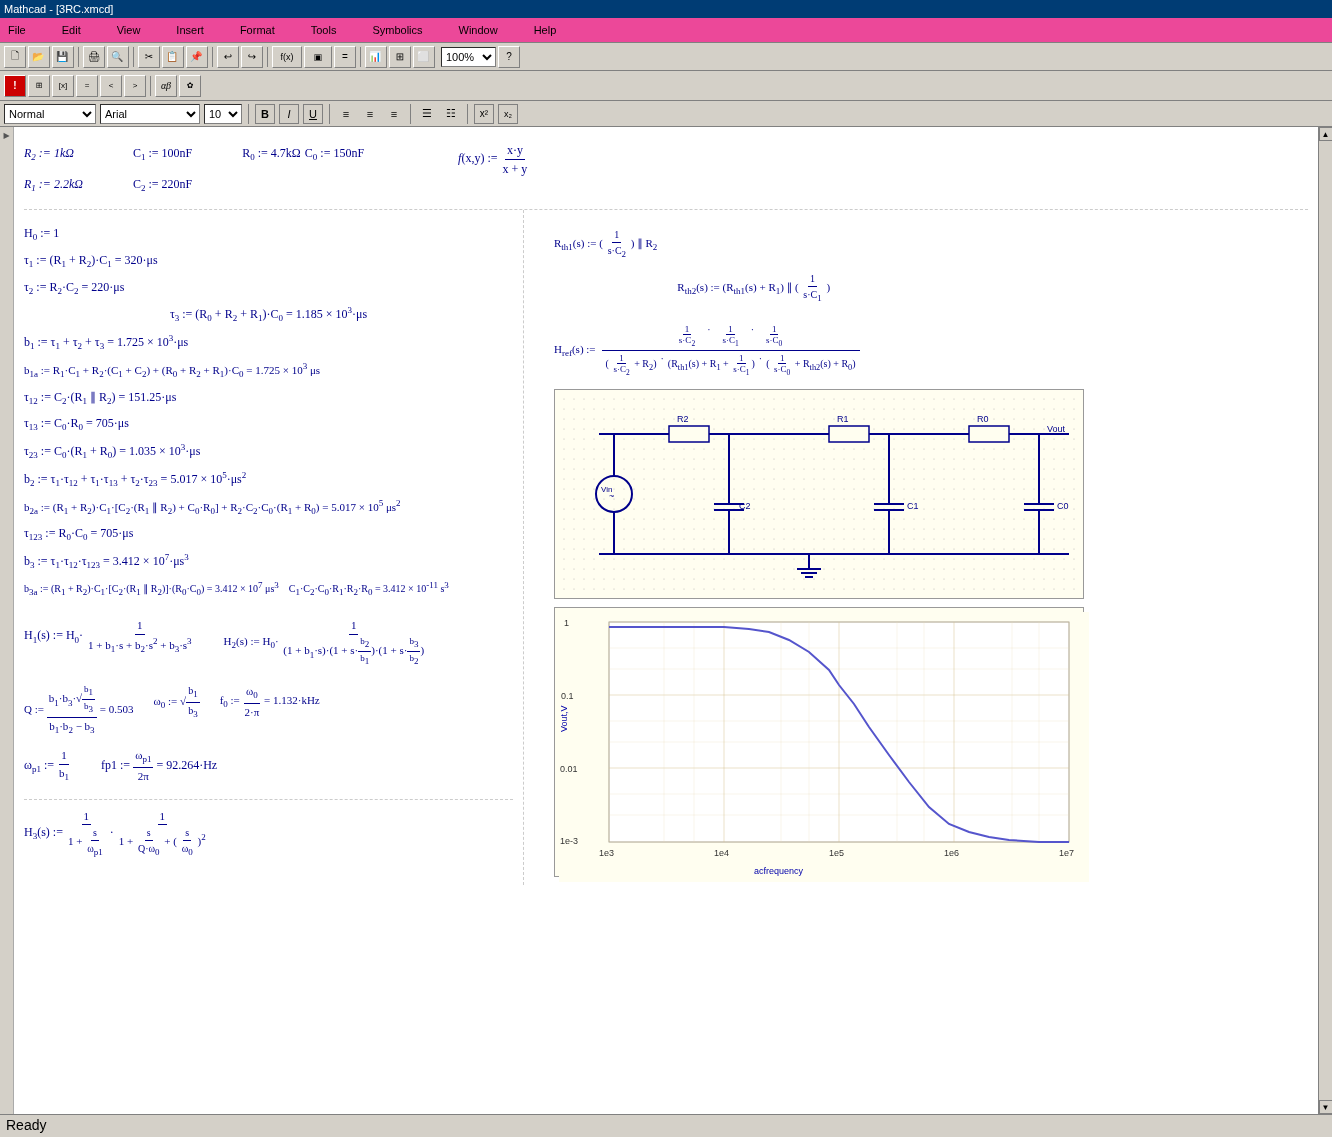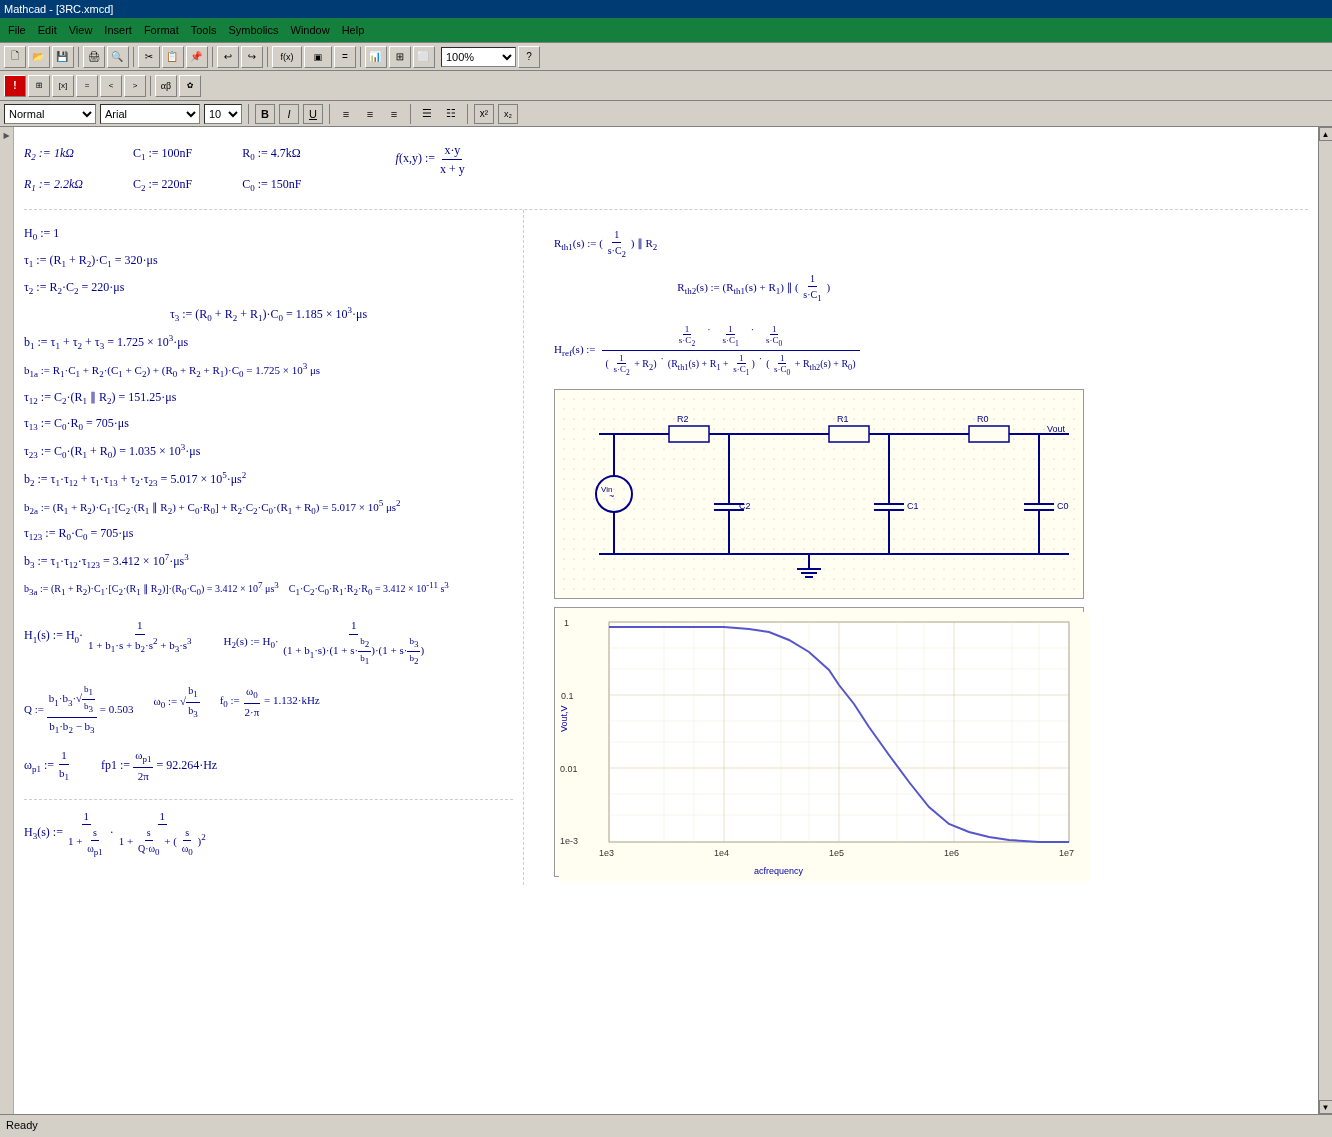--- a/index.html
+++ b/index.html
@@ -18,26 +18,27 @@
       color: white;
       font-size: 11px;
       padding: 2px 4px;
       display: flex;
       align-items: center;
       height: 18px;
     }
 
     
     #menu-bar {
-      background: #15803d;
+      background: #ec4899;
       border-bottom: 1px solid #808080;
       display: flex;
       align-items: center;
       height: 20px;
       padding: 12px 2px;
+      gap: 24px;
     }
     .menu-item {
       padding: 2px 6px;
       font-size: 11px;
       cursor: pointer;
     }
 
     
     #toolbar1, #toolbar2, #toolbar3 {
       background: #d4d0c8;
@@ -234,38 +235,38 @@
   <div class="tb-btn">↪</div>
   <div class="tb-separator"></div>
   <div class="tb-btn" style="font-size:9px;width:30px;">f(x)</div>
   <div class="tb-btn" style="width:28px;font-size:9px;">▣</div>
   <div class="tb-btn">=</div>
   <div class="tb-separator"></div>
   <div class="tb-btn">📊</div>
   <div class="tb-btn">⊞</div>
   <div class="tb-btn">⬜</div>
   <div style="margin-left:4px;">
-    <select class="format-select" style="width:75px;">
+    <select class="format-select" style="width:55px;">
       <option>100%</option>
       <option>75%</option>
       <option>150%</option>
     </select>
   </div>
   <div class="tb-btn">?</div>
 </div>
 
 <div id="toolbar2">
   <div class="tb-btn" style="background:#c00;color:white;font-weight:bold;">!</div>
   <div class="tb-btn" style="font-size:8px;">⊞</div>
   <div class="tb-btn" style="font-size:8px;">[x]</div>
   <div class="tb-btn" style="font-size:8px;">=</div>
   <div class="tb-btn" style="font-size:8px;">&lt;</div>
   <div class="tb-btn" style="font-size:8px;">&gt;</div>
   <div class="tb-separator"></div>
-  <div class="tb-btn" style="font-family:serif;">αβ</div>
+  <div class="tb-btn" style="font-style:italic;font-family:serif;">αβ</div>
   <div class="tb-btn" style="font-size:8px;">✿</div>
 </div>
 
 <div id="format-bar">
   <select class="format-select" style="width:92px;">
     <option>Normal</option>
   </select>
   <select class="format-select" style="width:100px;">
     <option>Arial</option>
   </select>
@@ -299,21 +300,21 @@
     <div class="section-top" style="padding: 8px 0 10px 0; border-bottom:1px dashed #ccc;">
       <div style="display:flex; gap:50px; flex-wrap:nowrap;">
         <div style="display:flex; flex-direction:column; gap:4px;font-style:italic;">
           <span class="eq-line">R<sub>2</sub> := 1kΩ</span>
           <span class="eq-line">R<sub>1</sub> := 2.2kΩ</span>
         </div>
         <div style="display:flex; flex-direction:column; gap:4px;">
           <span class="eq-line">C<sub>1</sub> := 100nF</span>
           <span class="eq-line">C<sub>2</sub> := 220nF</span>
         </div>
-        <div style="display:flex; flex-direction:column; gap:4px;">
+        <div style="display:flex; flex-direction:row; gap:4px;">
           <span class="eq-line">R<sub>0</sub> := 4.7kΩ</span>
           <span class="eq-line">C<sub>0</sub> := 150nF</span>
         </div>
         <div style="margin-left:44px;">
           <span class="eq-line">
             <i>f</i>(x,y) :=
             <span class="frac" style="font-size:12px;vertical-align:middle;">
               <span class="num">x·y</span>
               <span class="den">x + y</span>
             </span>
@@ -702,15 +703,15 @@
   </div>
 
   <div style="width:14px; background:#d4d0c8; border-left:1px solid #808080; display:flex; flex-direction:column; align-items:center;">
     <div style="width:14px; height:14px; background:#d4d0c8; border:1px solid #808080; display:flex; align-items:center; justify-content:center; font-size:8px; cursor:pointer;">▲</div>
     <div style="flex:1; width:14px; background:#d4d0c8;"></div>
     <div style="width:14px; height:14px; background:#d4d0c8; border:1px solid #808080; display:flex; align-items:center; justify-content:center; font-size:8px; cursor:pointer;">▼</div>
   </div>
 
 </div>
 
-<div style="background:#d4d0c8; border-top:1px solid #808080; height:20px; display:flex; align-items:center; padding:0 6px; font-size:11px;">
+<div style="background:#d4d0c8; border-top:1px solid #808080; height:20px; display:flex; align-items:center; padding:0 6px; font-size:14px;">
   <span>Ready</span>
 </div>
 
 </body></html>

